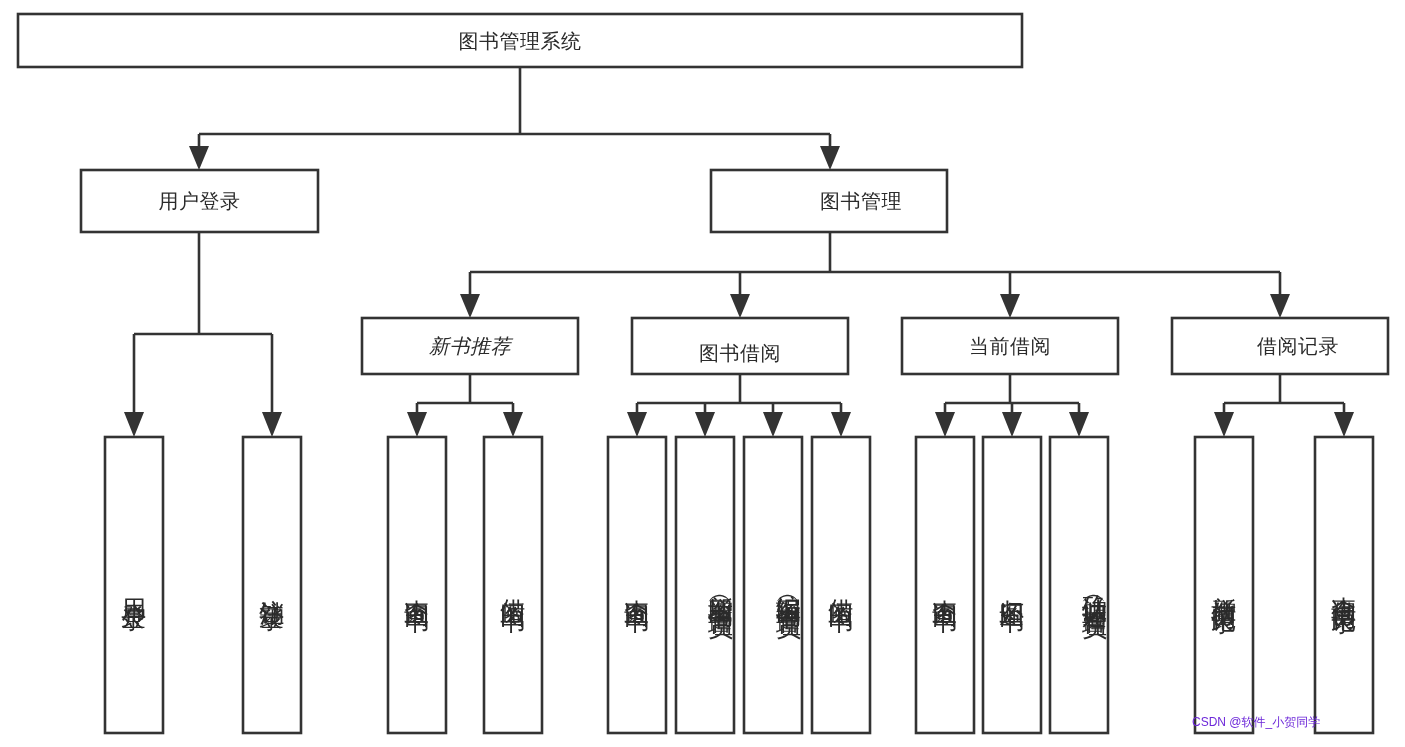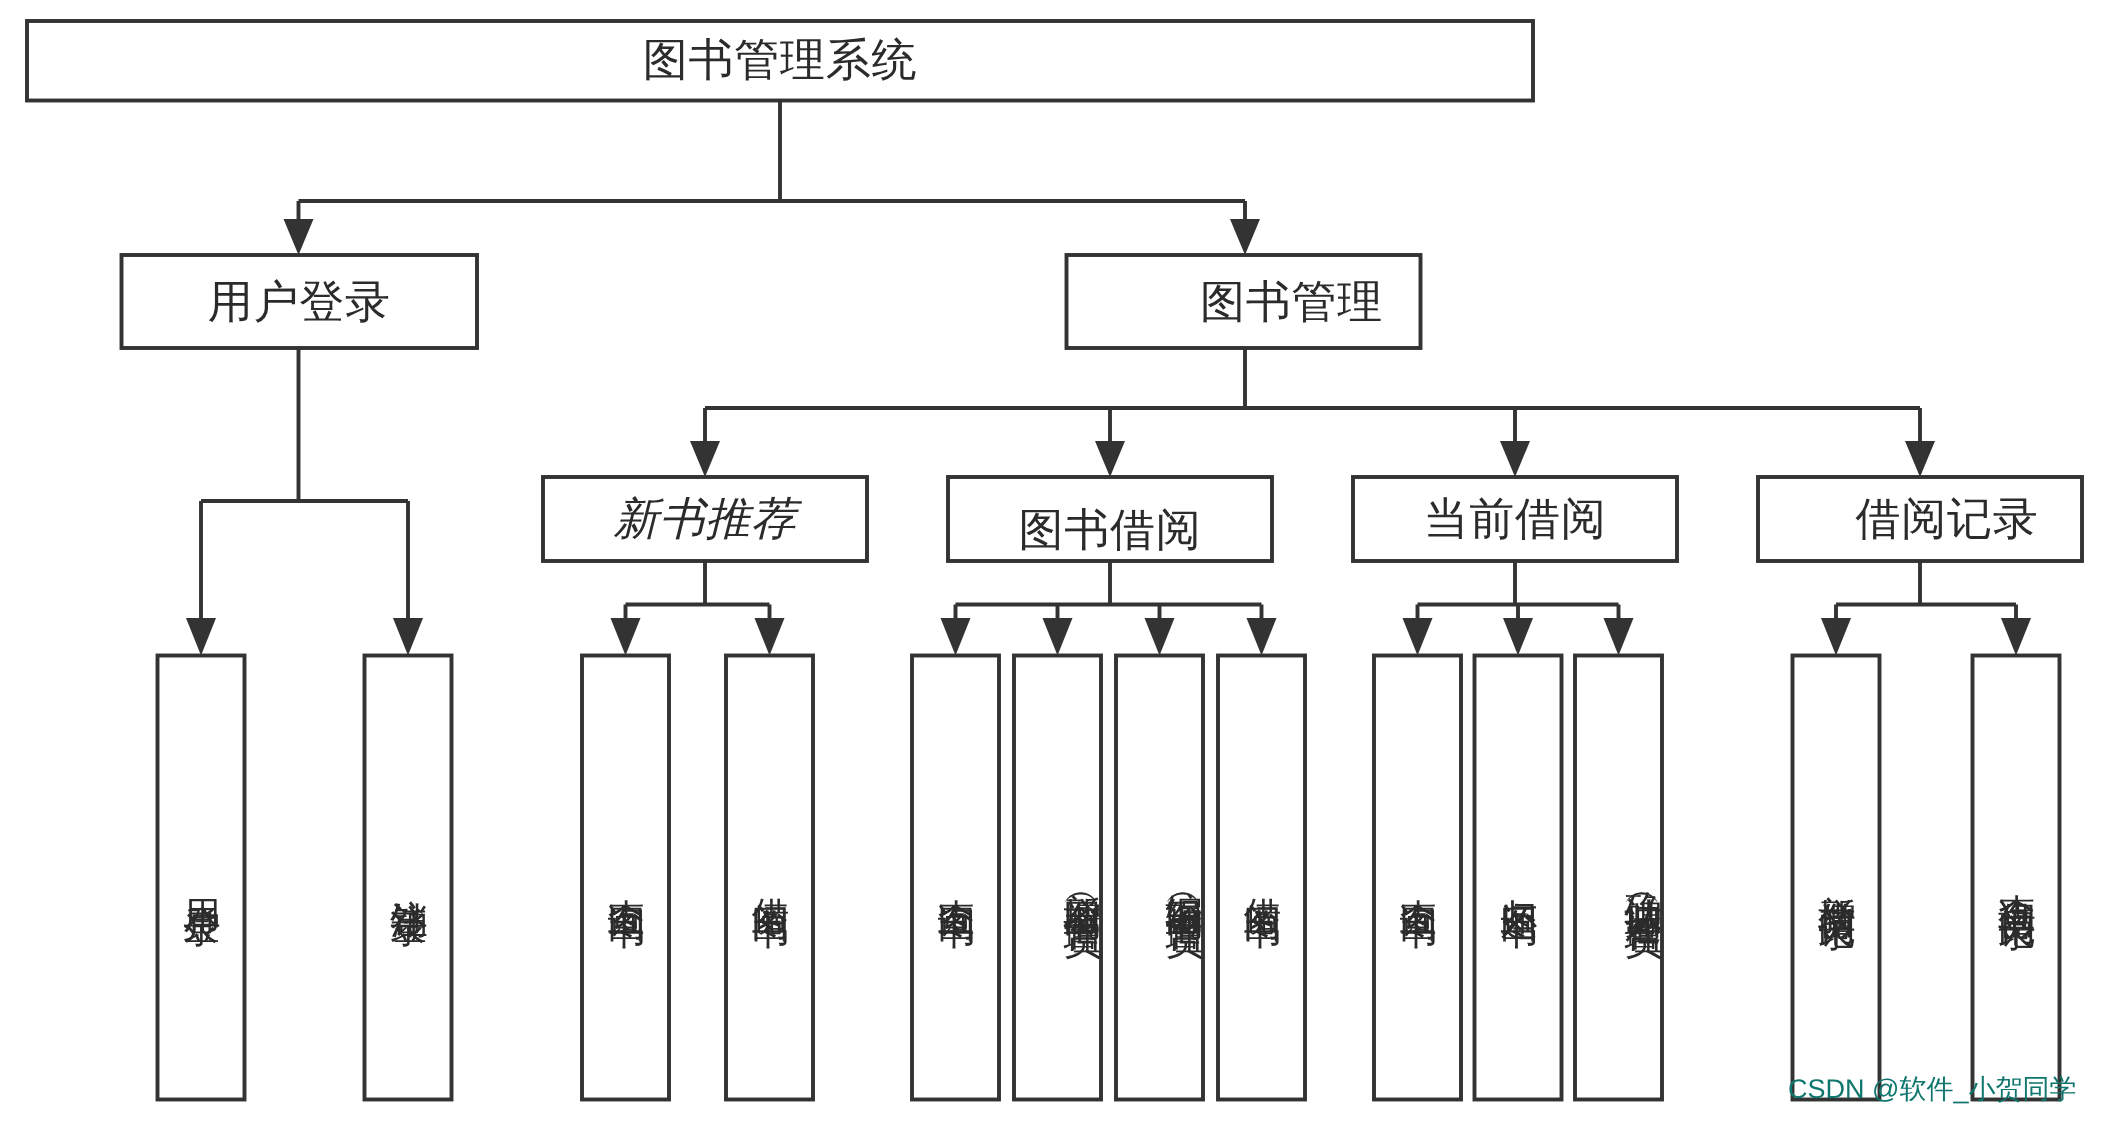--- a/index.html
+++ b/index.html
@@ -46,43 +46,43 @@
     display: flex;
     align-items: center;
     justify-content: center;
     color: #2b2b2b;
     font-family: "Liberation Sans", "DejaVu Sans", sans-serif;
     letter-spacing: 0.5px;
     pointer-events: none;
     box-sizing: border-box;
   }
   .node-label.horizontal {
-    font-size: 30px;
+    font-size: 20px;
     line-height: 1.1;
     white-space: nowrap;
   }
   .node-label.vertical {
     writing-mode: vertical-rl;
     text-orientation: upright;
     font-size: 25px;
     line-height: 1.05;
     letter-spacing: 3px;
     white-space: nowrap;
   }
   .node-label.vertical.align-top {
     align-items: flex-start;
     padding-top: 6px;
   }
   .node-label.vertical.align-mid {
     align-items: center;
   }
   .watermark {
     position: absolute;
-    color: #0f766e;
-    font-size: 18px;
+    color: #6d28d9;
+    font-size: 12px;
     font-family: "Liberation Sans", "DejaVu Sans", sans-serif;
     white-space: nowrap;
     left: 1192px;
     top: 714px;
   }
 </style>
 </head>
 <body>
 
 <div id="diagram-root">

